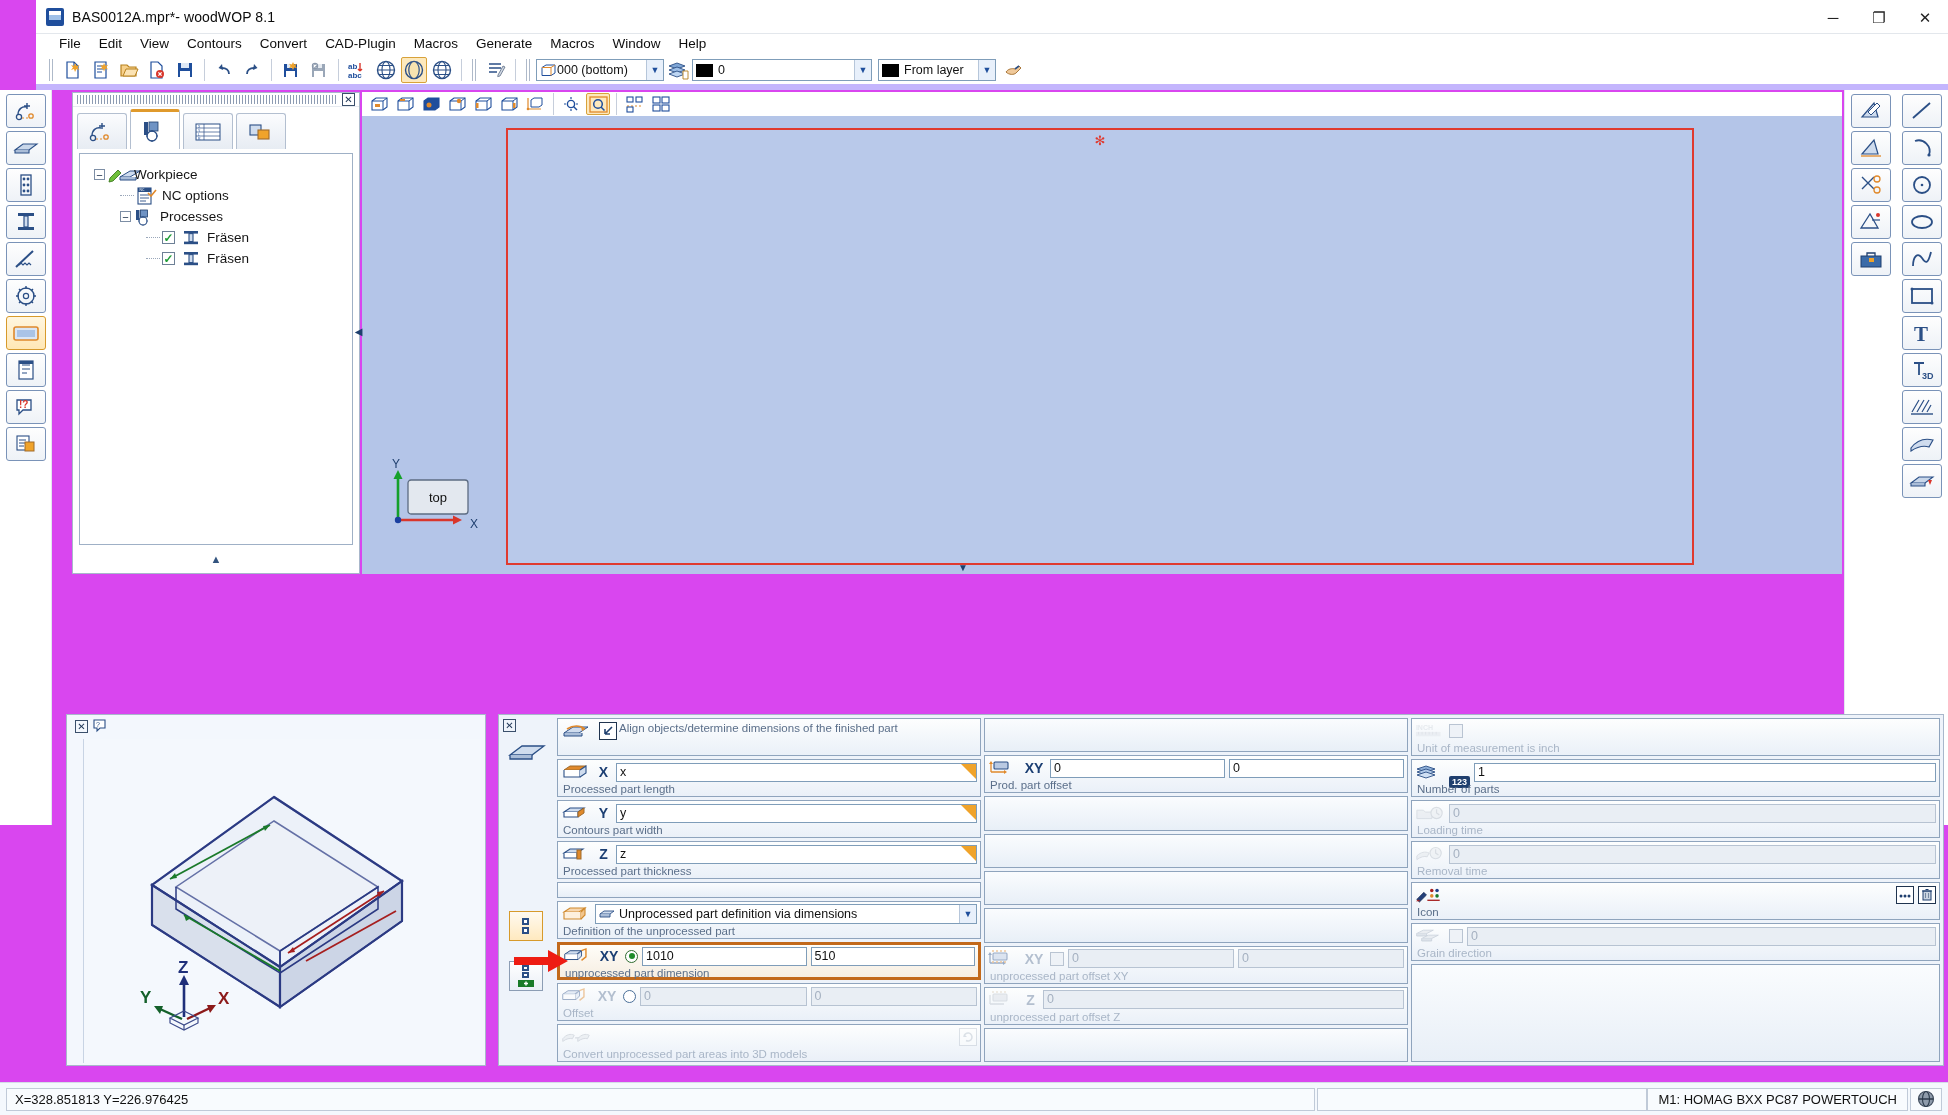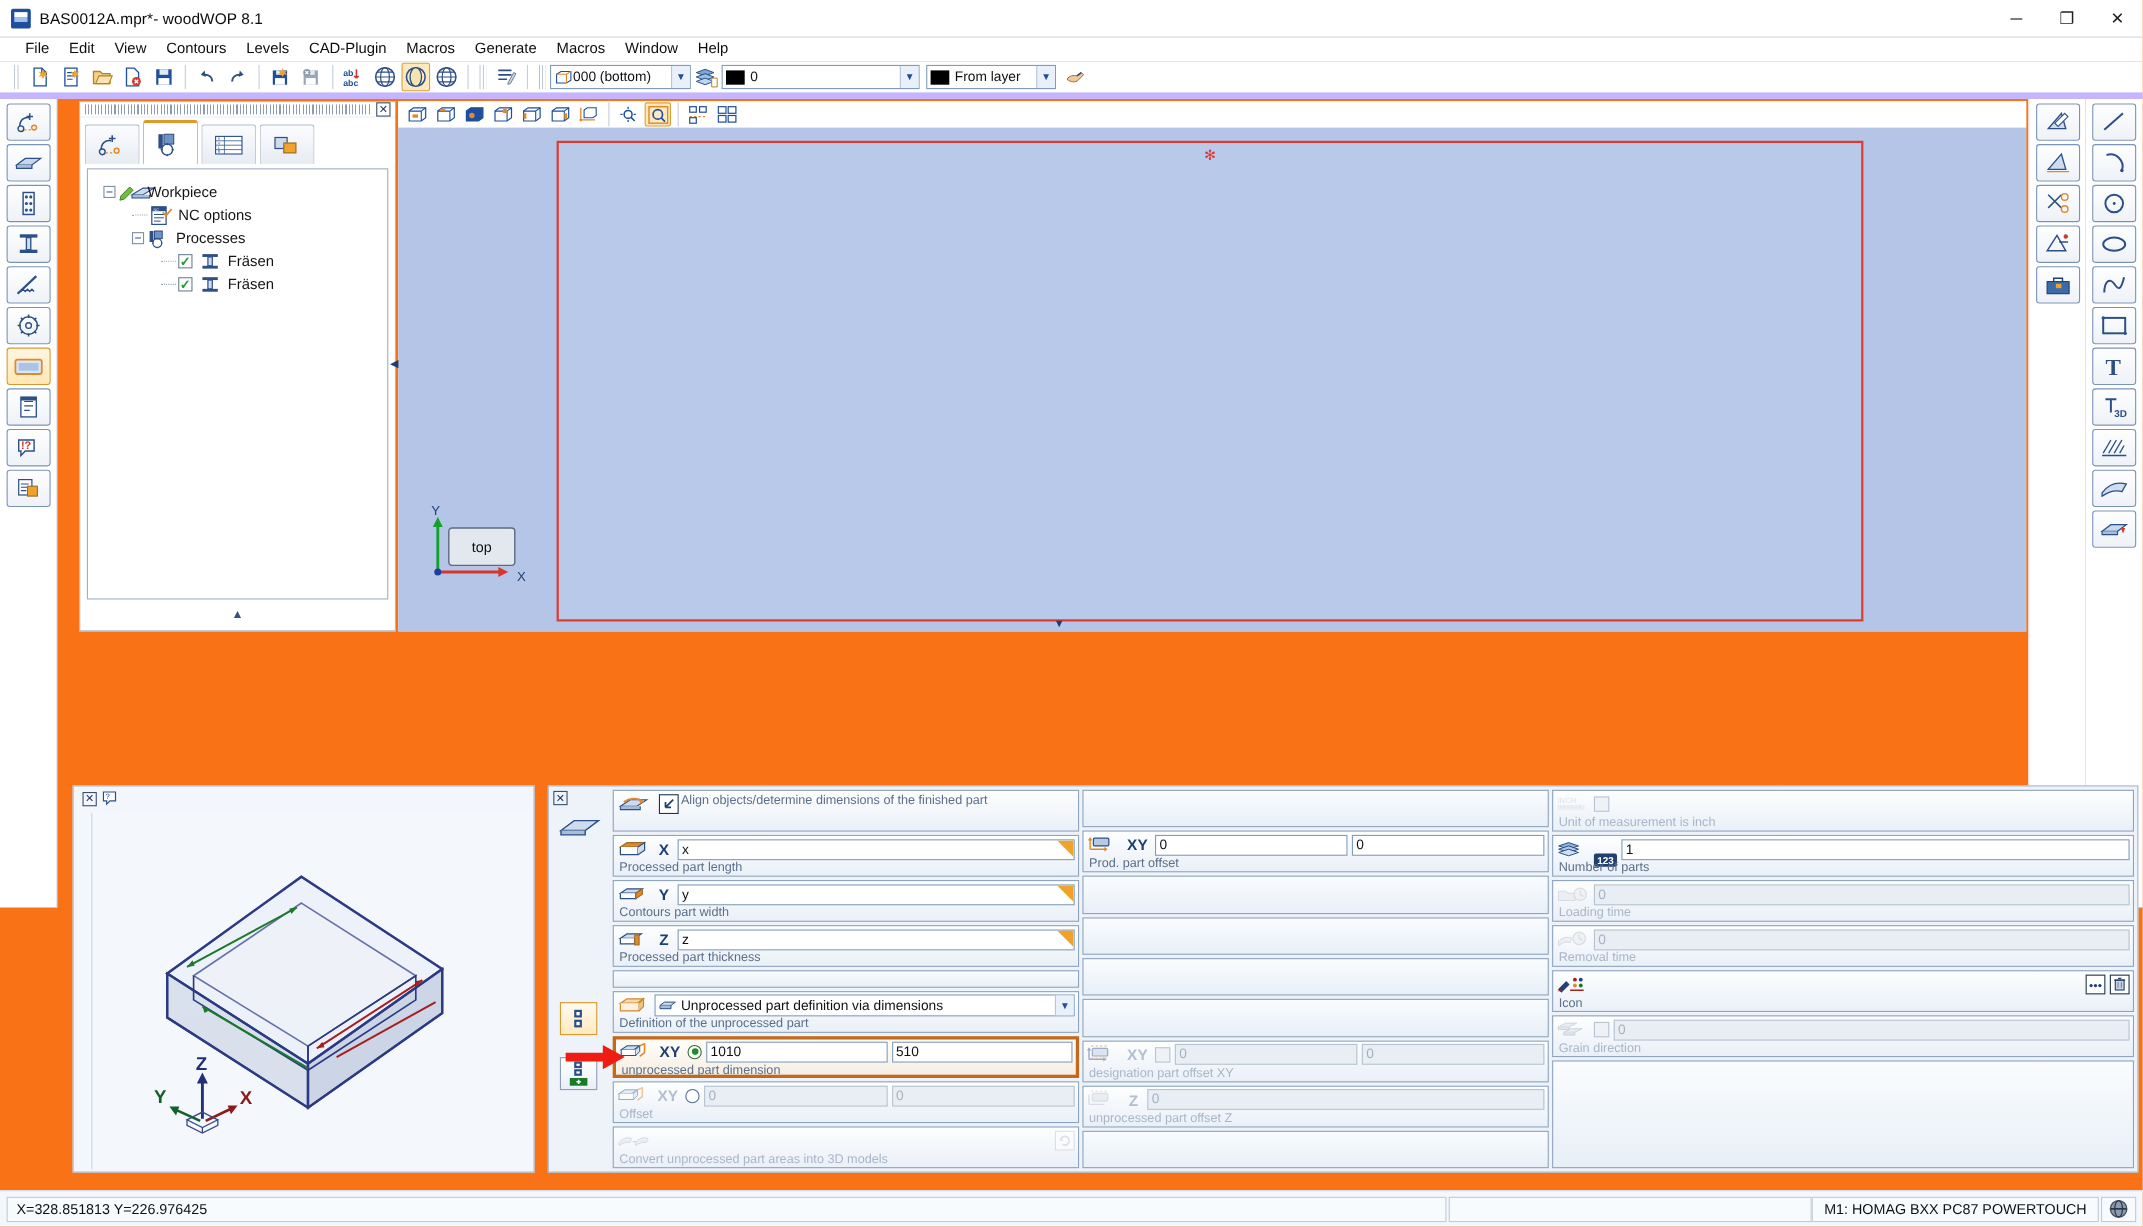--- a/index.html
+++ b/index.html
@@ -5,21 +5,21 @@
   * { box-sizing: border-box; }
   html, body {
     margin: 0; padding: 0;
     width: 1948px; height: 1115px;
     overflow: hidden;
     font-family: "Liberation Sans", sans-serif;
     font-size: 13px;
     background: #f0f4f9;
     -webkit-font-smoothing: antialiased;
   }
-  #app { position: relative; width: 1948px; height: 1115px; background: #f97316; }
+  #app { position: relative; width: 1948px; height: 1115px; background: #d946ef; padding-left: 36px; }
 
   
   .titlebar {
     height: 34px; background: #ffffff; display: flex; align-items: center;
     border-bottom: 1px solid #e3e7ec; position: relative;
   }
   .title-ico {
     width: 18px; height: 18px; margin: 0 8px 0 10px; flex: none;
     background: #1f4e9c; border-radius: 2px; position: relative;
   }
@@ -252,21 +252,21 @@
       <div class="winbtn">❐</div>
       <div class="winbtn close">✕</div>
     </div>
   </div>
 
   <div class="menubar" id="menubar">
       <div class="menu-item">File</div>
       <div class="menu-item">Edit</div>
       <div class="menu-item">View</div>
       <div class="menu-item">Contours</div>
-      <div class="menu-item">Levels</div>
+      <div class="menu-item">Convert</div>
       <div class="menu-item">CAD-Plugin</div>
       <div class="menu-item">Macros</div>
       <div class="menu-item">Generate</div>
       <div class="menu-item">Macros</div>
       <div class="menu-item">Window</div>
       <div class="menu-item">Help</div>
     </div>
 
   <div class="toolbar">
     <div class="grip"></div>
@@ -1114,21 +1114,21 @@
                     <path d="M2 2l-2 3h4z" fill="#2b4f86"></path>
                     <path d="M18 13l-3-2v4z" fill="#2b4f86"></path>
                     <path d="M4 1h16M4 12h16" stroke="#e0892b" stroke-width="1.4" stroke-dasharray="2 2"></path>
                   </svg>
                 </span>
                 <span class="faxis" style="width: 24px;">XY</span>
                 <span class="cbox dis"></span>
                 <div class="finput dis">0</div>
                 <div class="finput dis">0</div>
               </div>
-              <div class="flabel">designation part offset XY</div>
+              <div class="flabel">unprocessed part offset XY</div>
             </div>
           </div>
           <div class="field dis">
             <div style="display: flex; flex-direction: column; flex: 1 1 0%;">
               <div class="frow">
                 <span class="ficon" style="opacity: 0.45;">
                   <svg width="30" height="18" viewBox="0 0 30 18">
                     <rect x="5" y="3" width="14" height="7" rx="1" fill="#d8dde4" stroke="#b4bcc6" stroke-width="1.1"></rect>
                     <path d="M2 13V4M2 13h14" stroke="#b4bcc6" stroke-width="1.3"></path>
                     <path d="M4 1h16" stroke="#d9c9b4" stroke-width="1.3" stroke-dasharray="2 2"></path>

